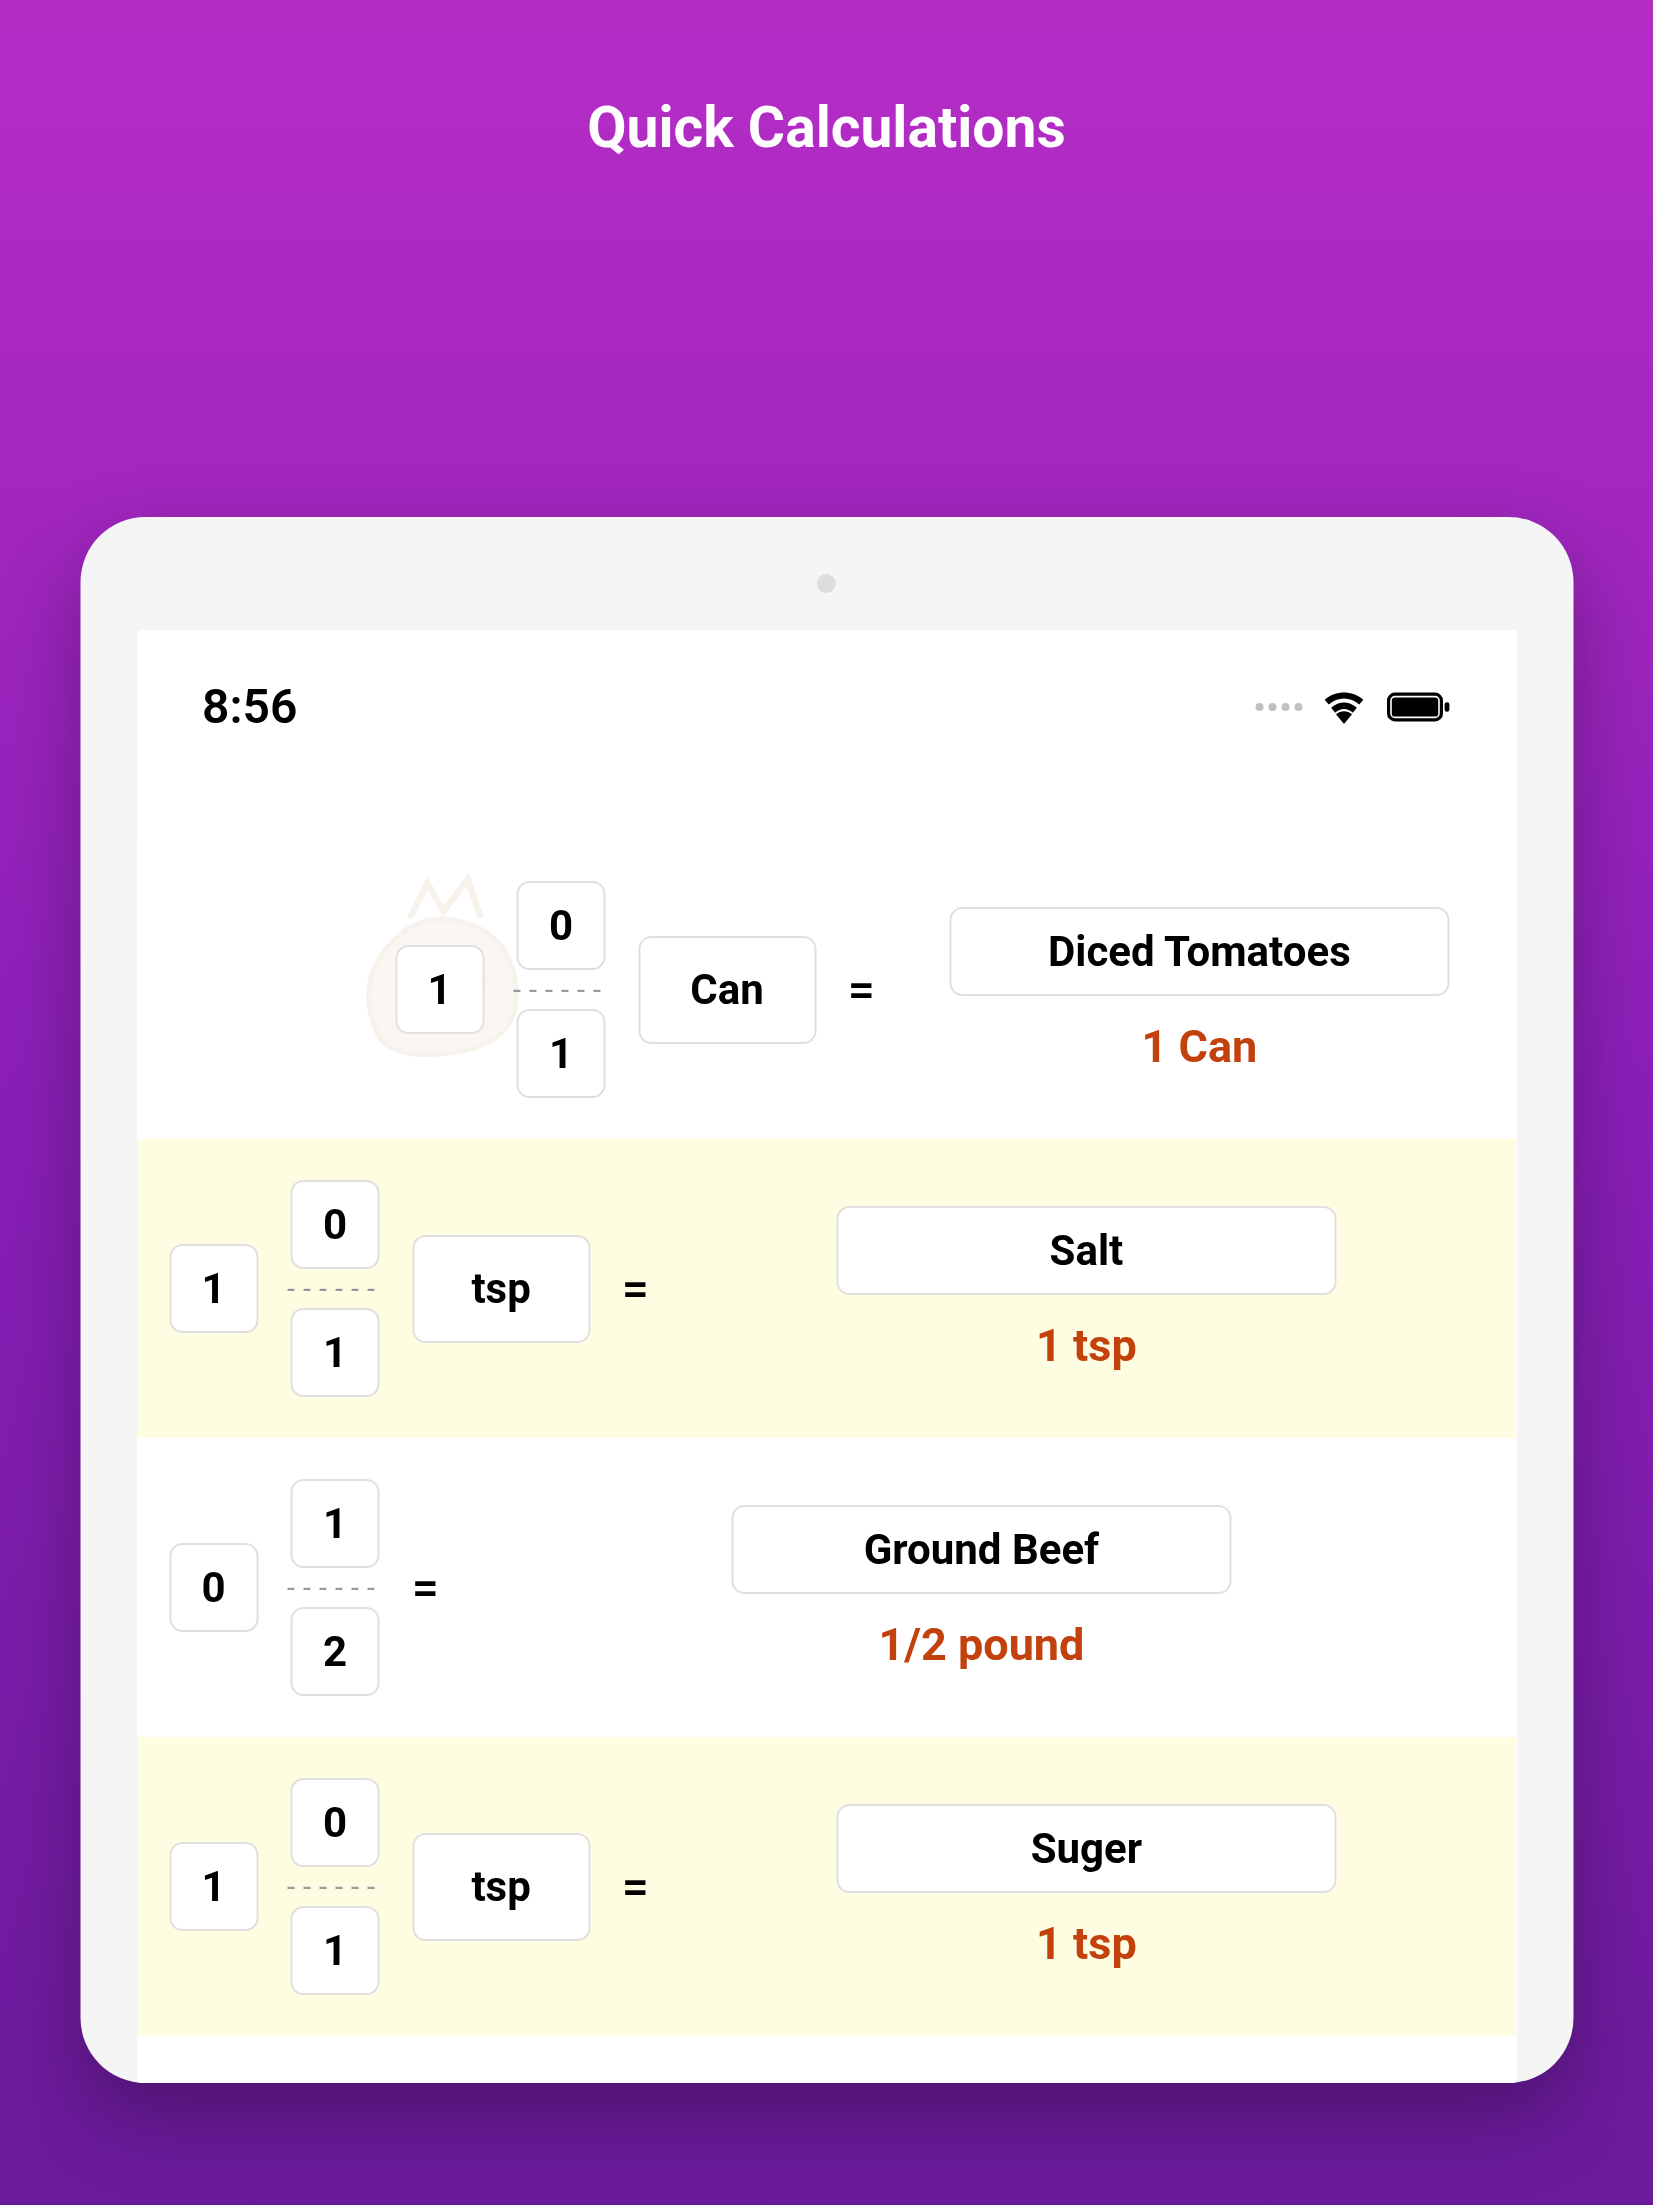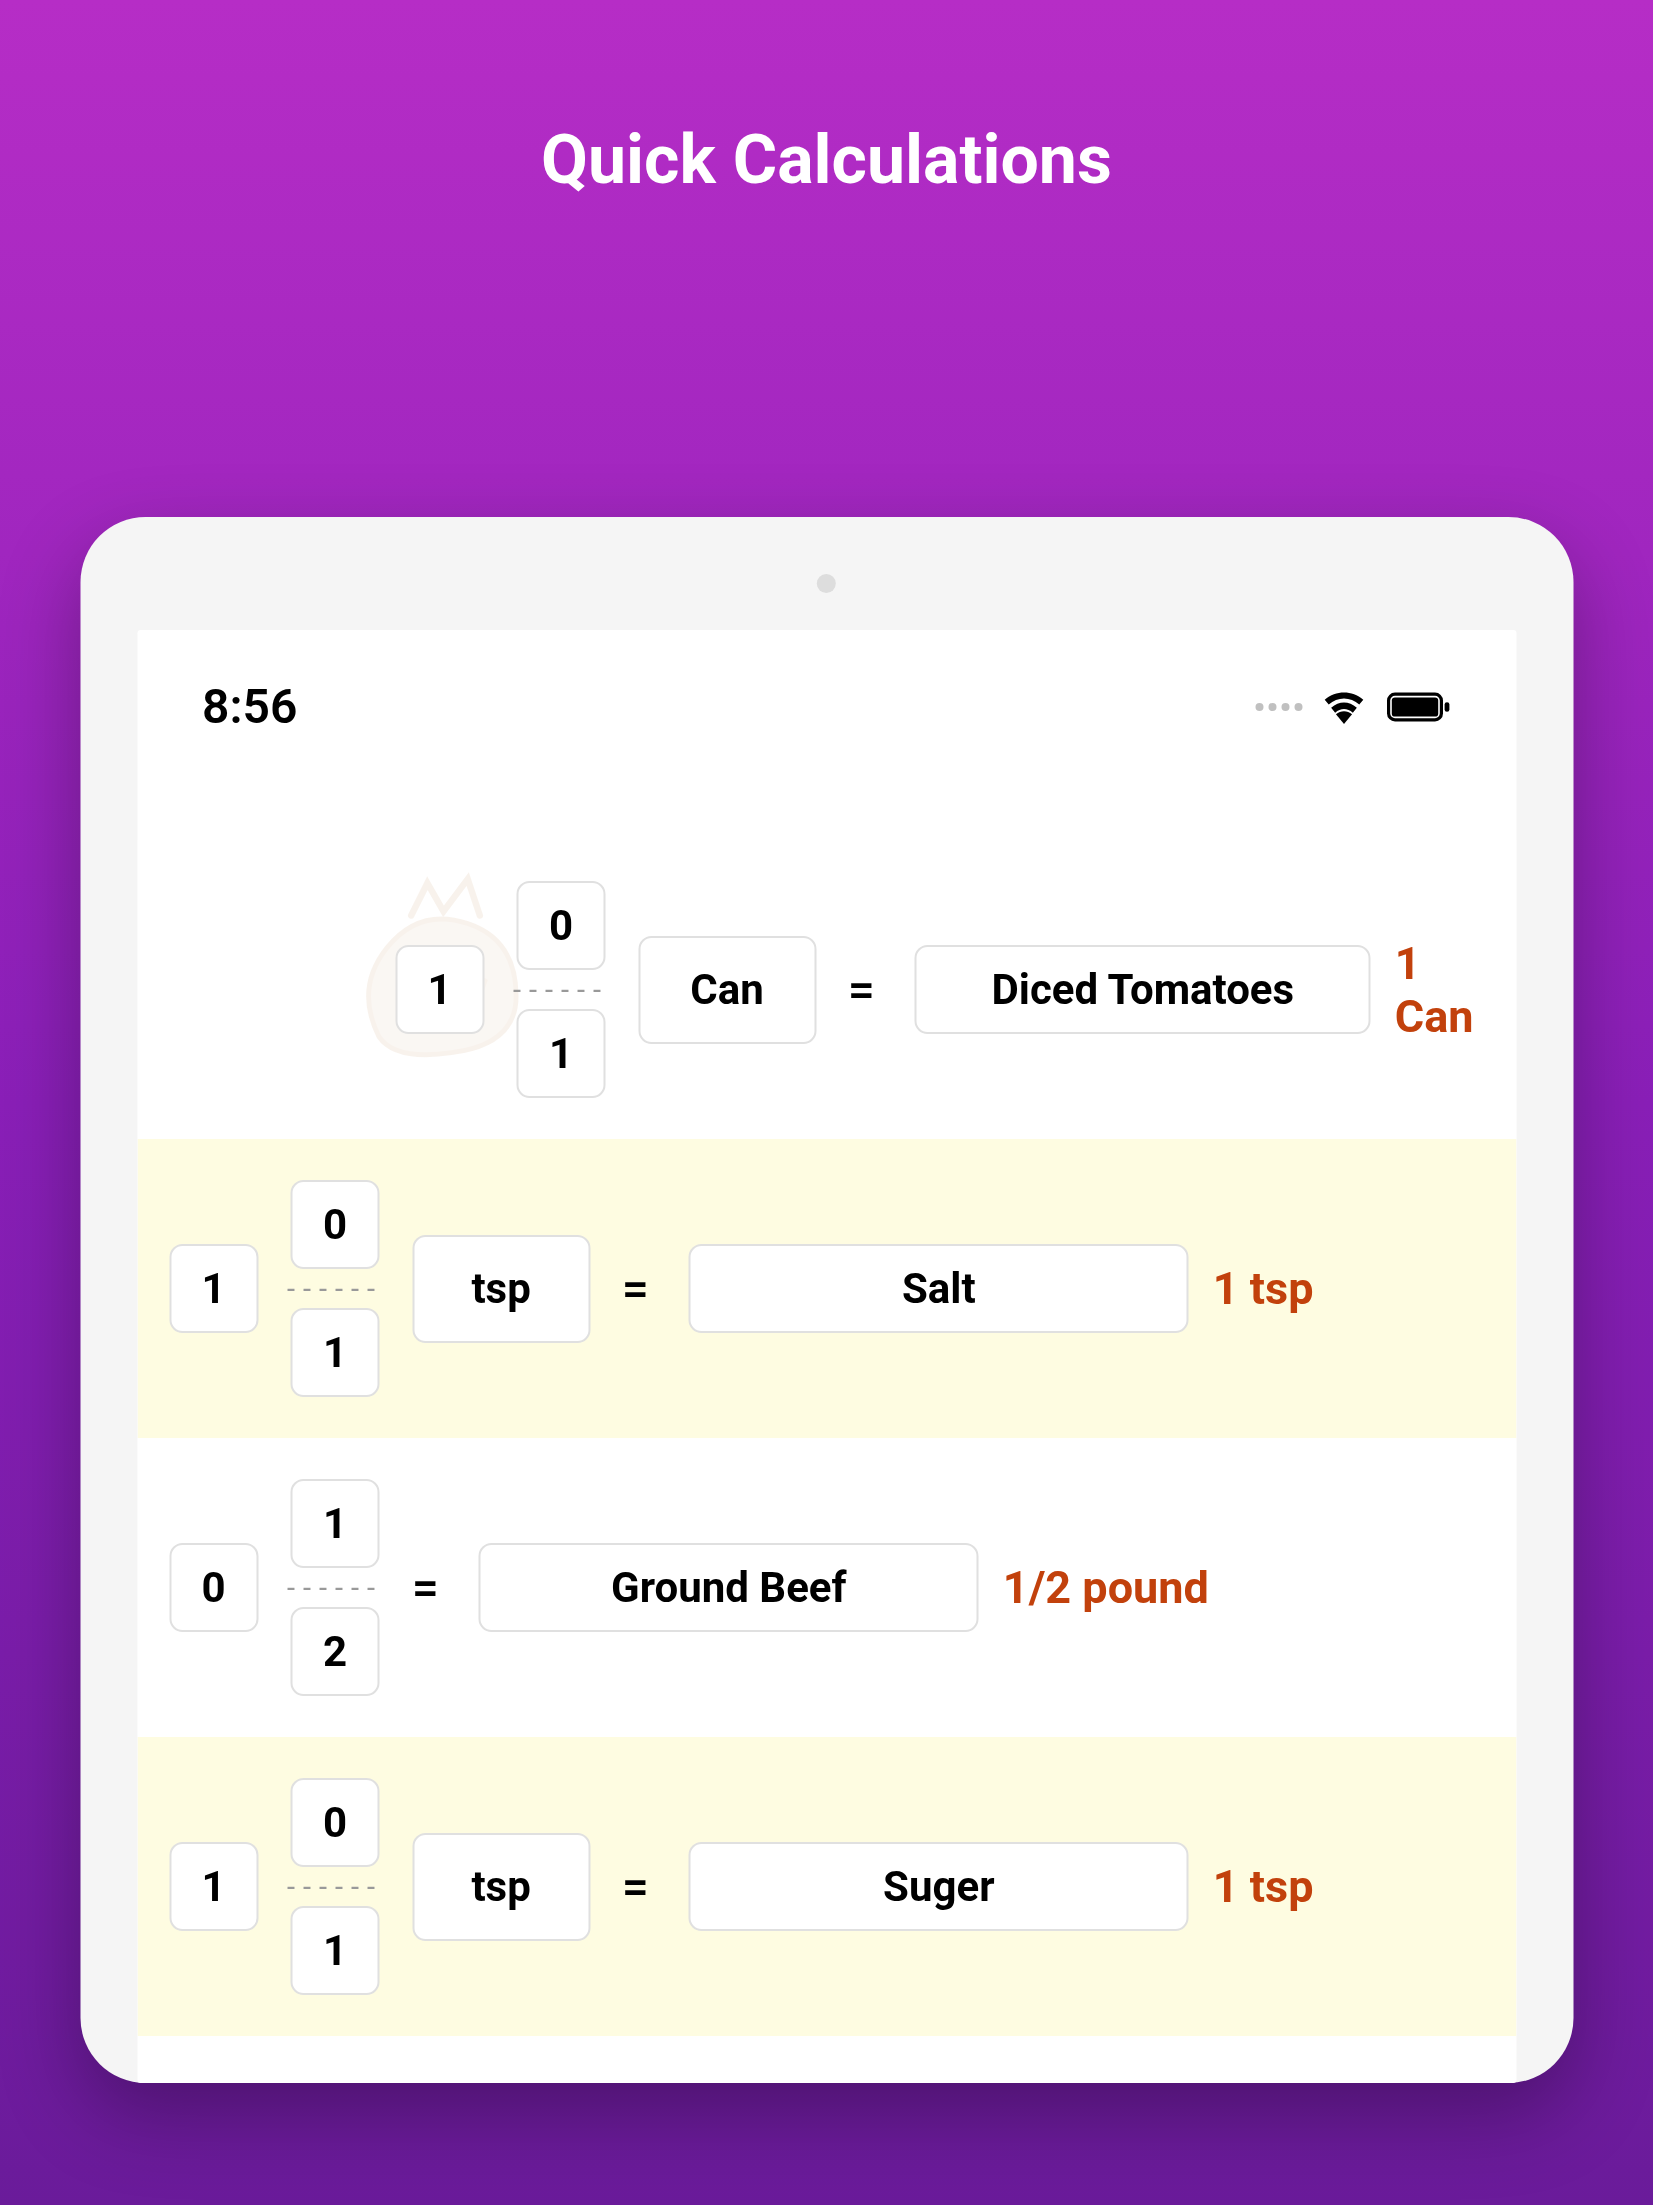--- a/index.html
+++ b/index.html
@@ -6,23 +6,23 @@
     body {
       font-family: -apple-system, BlinkMacSystemFont, 'Segoe UI', Roboto, Helvetica, Arial, sans-serif;
       background: linear-gradient(180deg, #b62dc6 0%, #8a1fb8 50%, #6a1b9a 100%);
       width: 1653px;
       height: 2205px;
       overflow: hidden;
     }
     .frame-title {
       text-align: center;
       color: #ffffff;
-      font-size: 68px;
-      font-weight: 700;
-      padding-top: 120px;
+      font-size: 57px;
+      font-weight: 700;
+      padding-top: 94px;
     }
     .tablet {
       position: absolute;
       top: 517px;
       left: 50%;
       transform: translateX(-50%);
       width: 1493px;
       background: #f5f5f5;
       border-radius: 65px;
       padding: 113px 57px 0 57px;
@@ -151,21 +151,21 @@
       margin-right: 32px;
     }
     .equals {
       font-size: 47px;
       font-weight: 600;
       margin-right: 40px;
     }
     .result {
       flex: 1;
       display: flex;
-      flex-direction: row;
+      flex-direction: column;
       align-items: center;
       gap: 24px;
     }
     .ingredient-box {
       height: 89px;
       border: 2.4px solid #e0e0e0;
       border-radius: 13px;
       background: #ffffff;
       display: flex;
       align-items: center;

